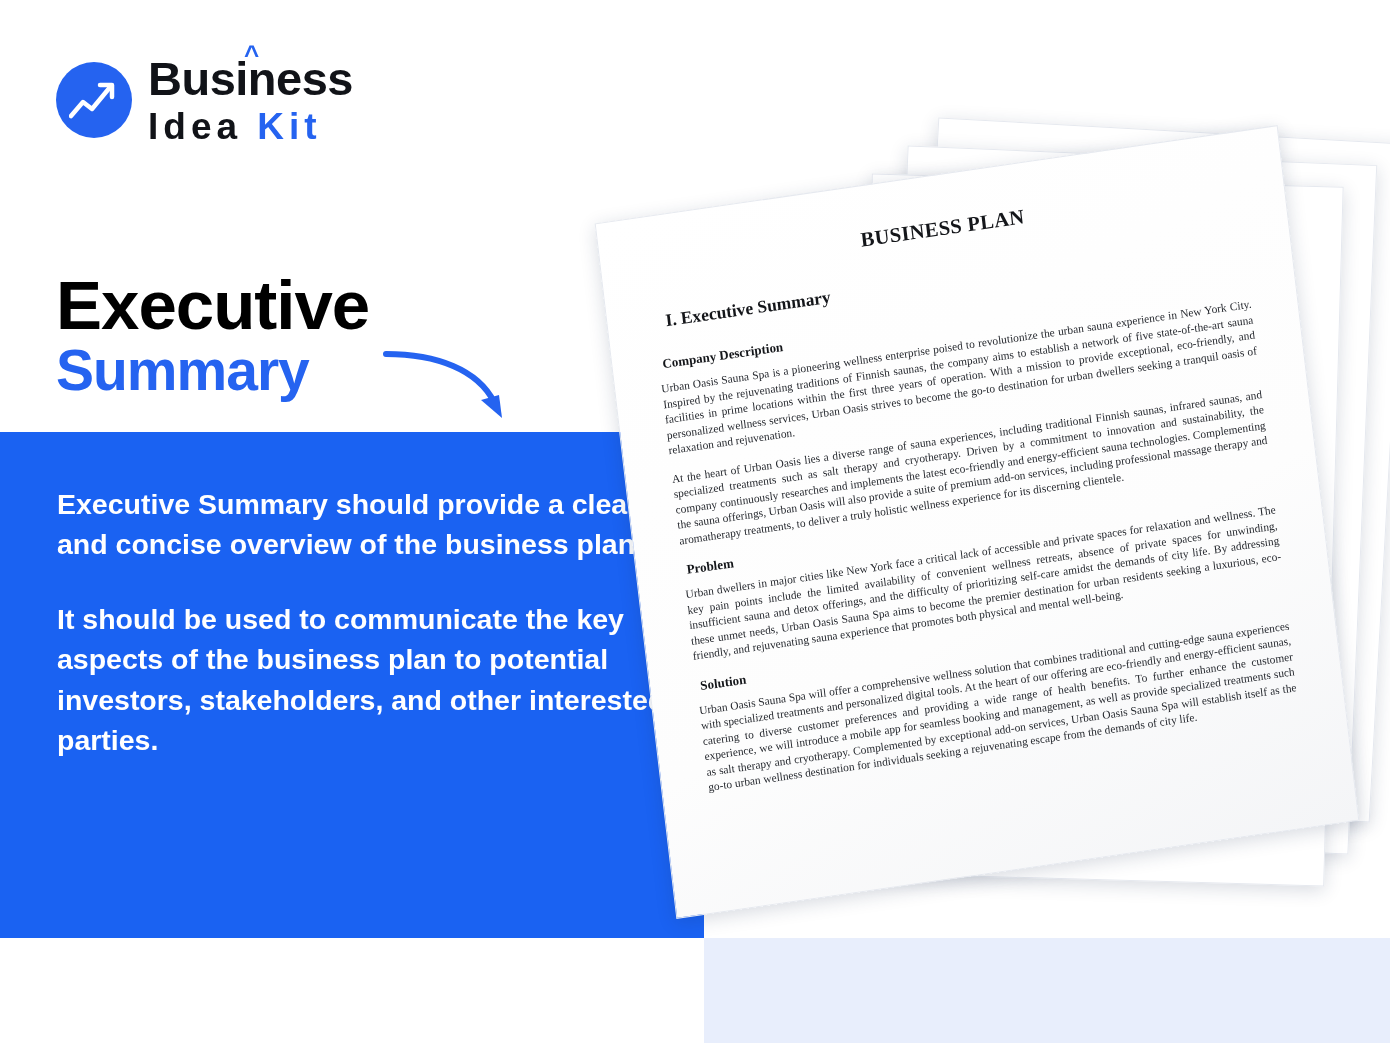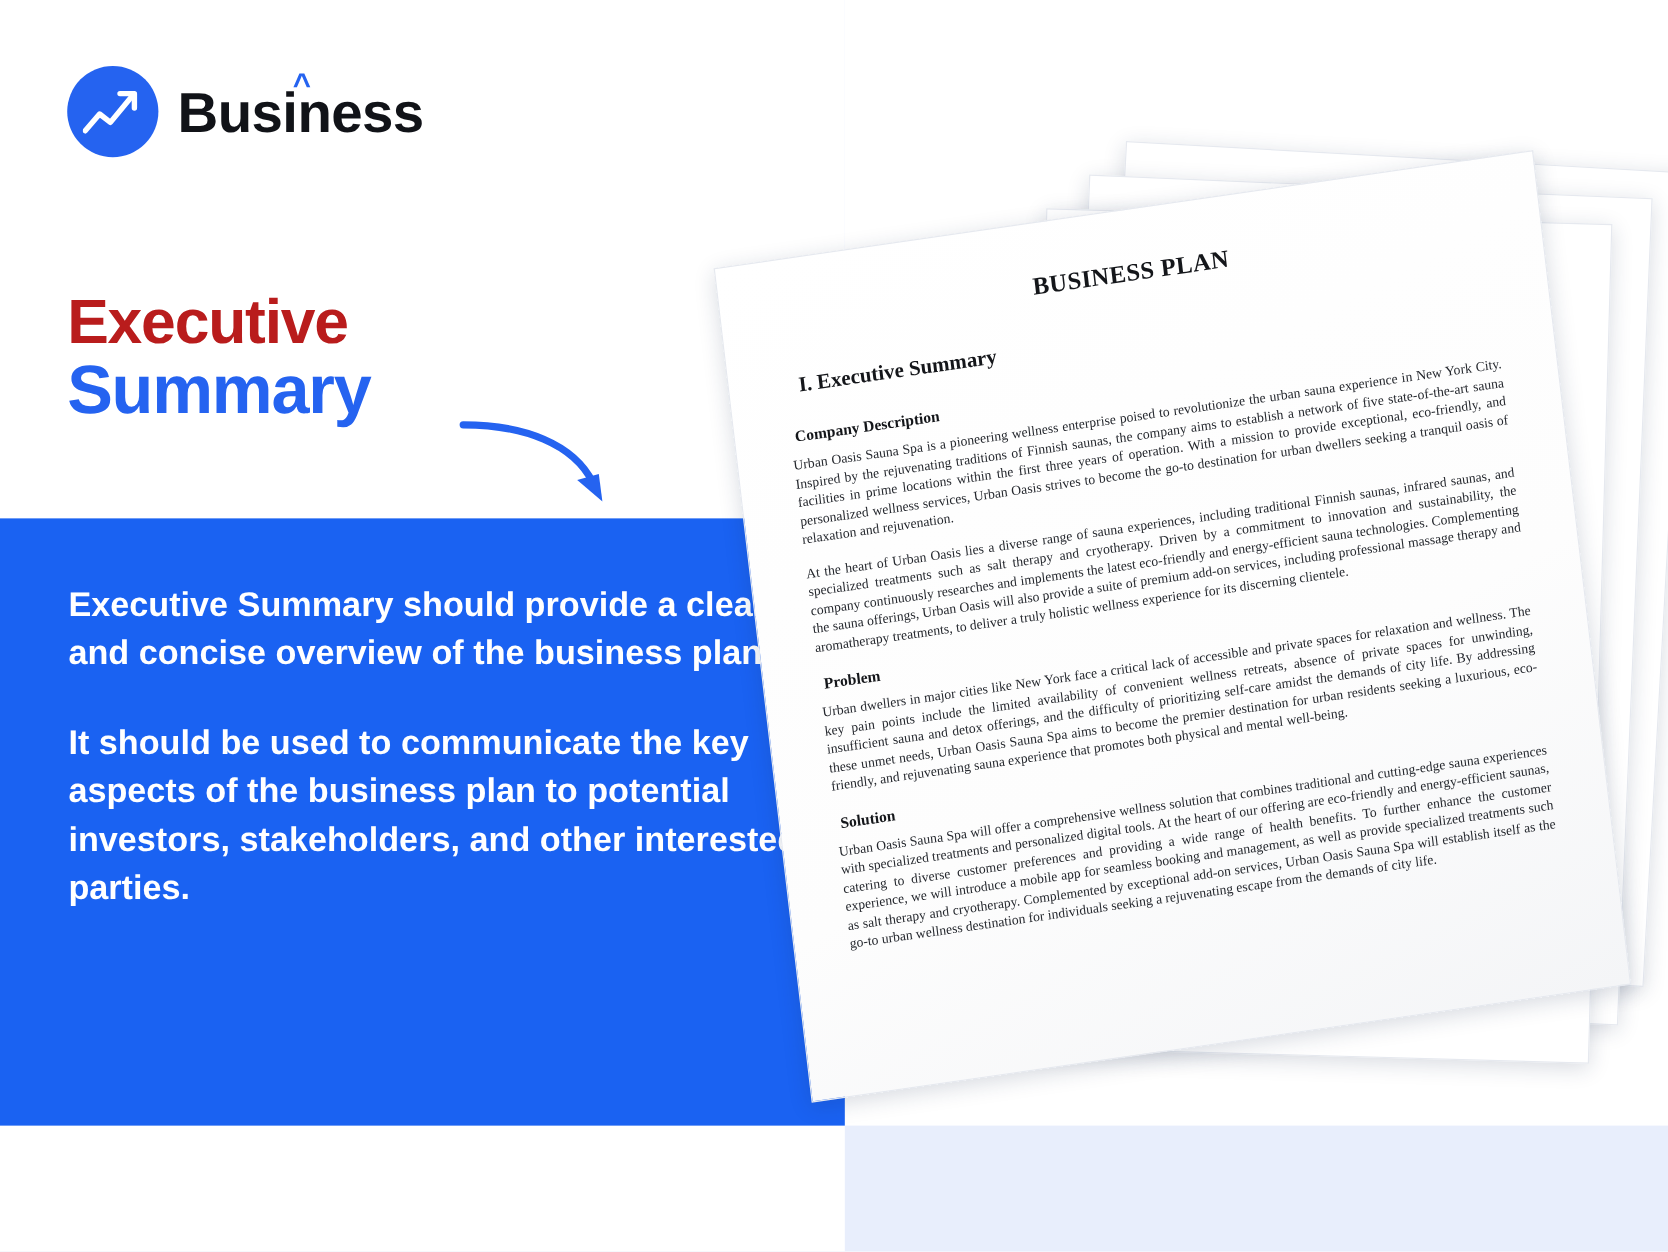--- a/index.html
+++ b/index.html
@@ -62,21 +62,21 @@
     color: #111318;
   }
   .logo-line2 .kit { color: #2563f0; }
 
   
   .headline {
     position: absolute; left: 56px; top: 243px;
     line-height: 1.02;
   }
   .headline .l1 {
-    font-size: 52px; font-weight: bold; color: #b91c1c; letter-spacing: -1px;
+    font-size: 69px; font-weight: bold; color: #000000; letter-spacing: -1px; margin-top: 28px;
   }
   .headline .l2 {
     font-size: 57px; font-weight: bold; color: #2563f0; letter-spacing: -1px;
   }
   
   .arrow {
     position: absolute; left: 382px; top: 348px;
   }
   
   .band-text {
@@ -168,20 +168,24 @@
       <svg width="50" height="46" viewBox="0 0 50 46">
         <polyline points="2,38 14,24 23,31 42,8" fill="none" stroke="#ffffff" stroke-width="4.5" stroke-linejoin="round" stroke-linecap="round"></polyline>
         <polyline points="31,7 43,7 43,19" fill="none" stroke="#ffffff" stroke-width="4.5" stroke-linejoin="round" stroke-linecap="round"></polyline>
       </svg>
     </div>
     <div class="logo-text">
       <div class="logo-line1">
         <span>Business</span>
         <span class="logo-hat">^</span>
       </div>
+      <div class="logo-line2">
+        <span>Idea</span>
+        <span class="kit">Kit</span>
+      </div>
     </div>
   </div>
 
   <div class="headline">
     <div class="l1">Executive</div>
     <div class="l2">Summary</div>
   </div>
 
   <div class="arrow">
     <svg width="130" height="80" viewBox="0 0 130 80">

